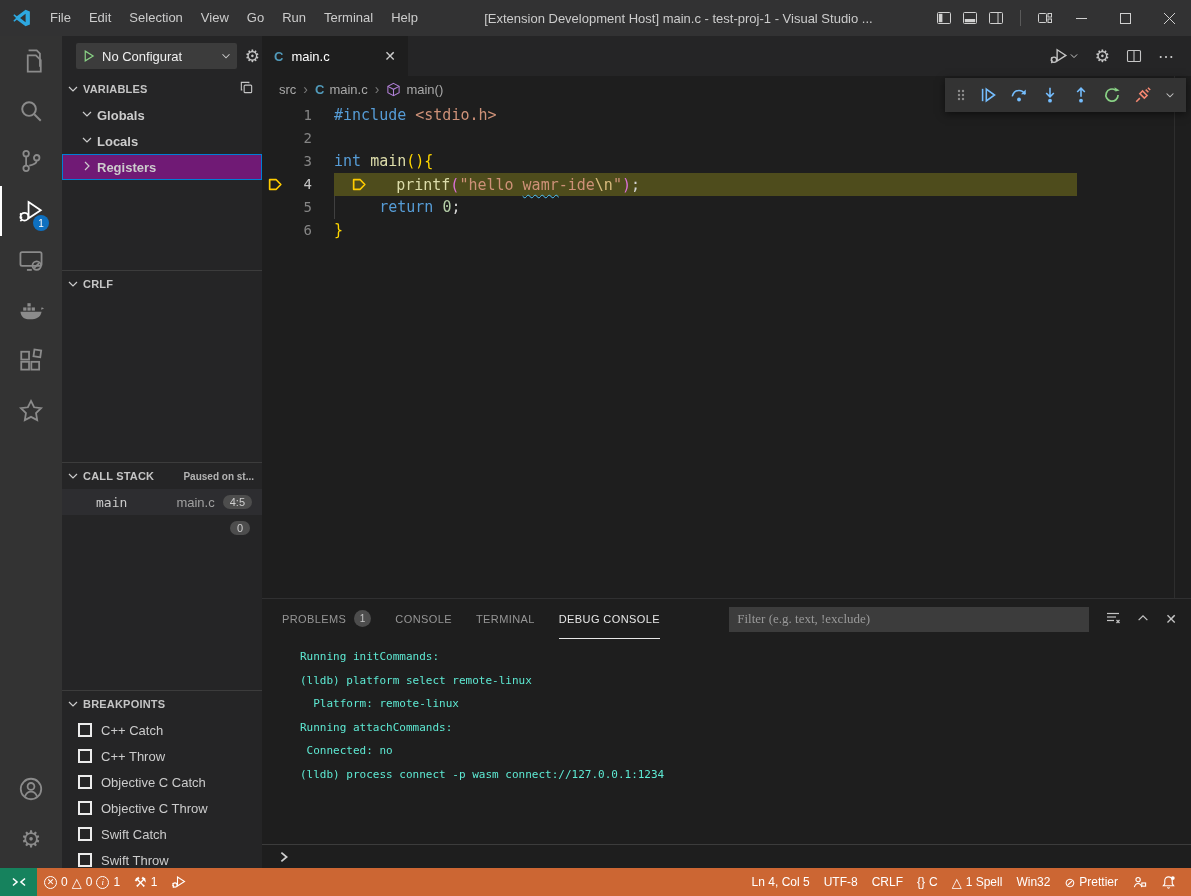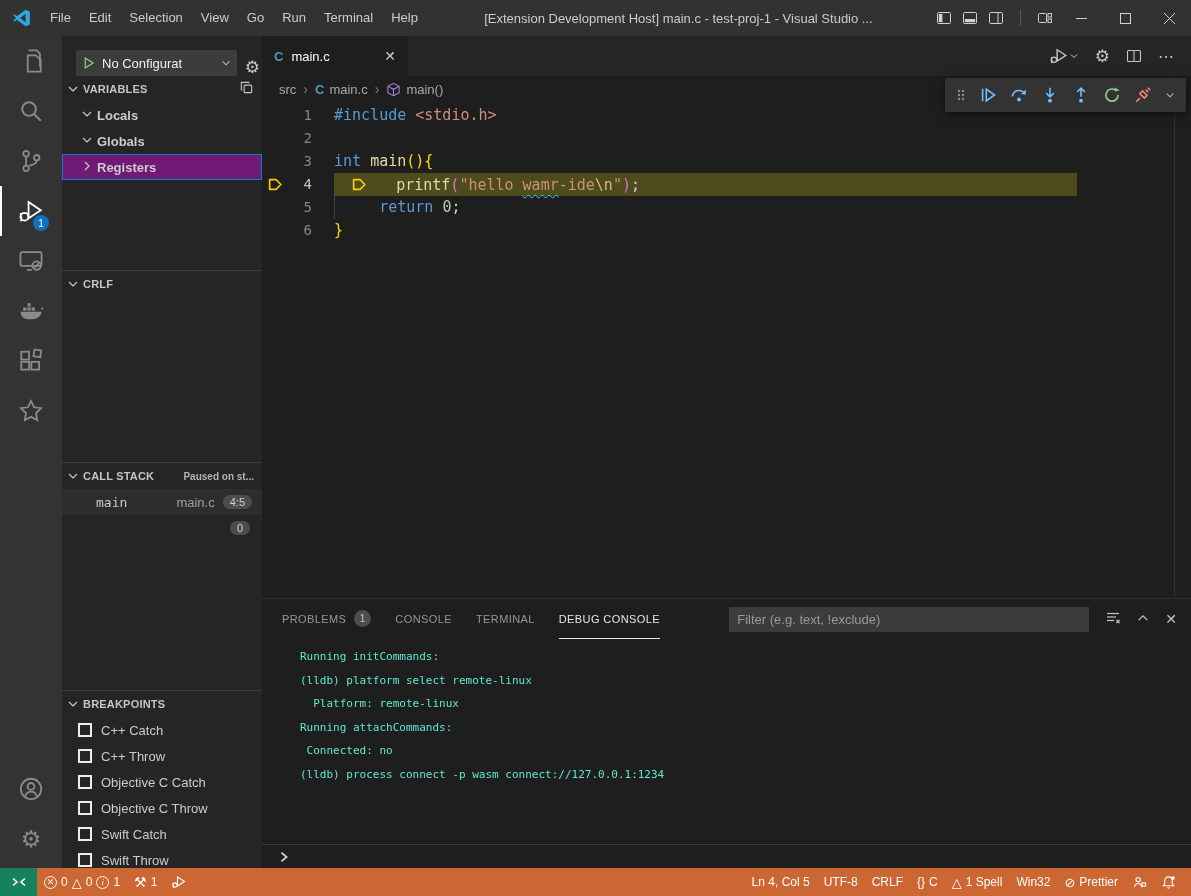--- a/index.html
+++ b/index.html
@@ -23,21 +23,21 @@
   
   .activitybar{width:62px;background:#333333;display:flex;flex-direction:column;align-items:center;flex-shrink:0;}
   .ab-item{width:62px;height:50px;display:flex;align-items:center;justify-content:center;color:#8b8b8b;position:relative;border-left:2px solid transparent;border-right:2px solid transparent;}
   .ab-item.active{color:#ffffff;border-left:2px solid #ffffff;}
   .ab-badge{position:absolute;right:11px;bottom:5px;background:#0e70c0;color:#fff;border-radius:10px;min-width:16px;height:16px;font-size:10px;display:flex;align-items:center;justify-content:center;padding:0 4px;}
   .ab-bottom{margin-top:auto;display:flex;flex-direction:column;align-items:center;padding-bottom:4px;}
   .gear-glyph{font-family:"DejaVu Sans",sans-serif;font-size:23px;line-height:1;}
 
   
   .sidebar{width:200px;background:#252526;display:flex;flex-direction:column;flex-shrink:0;overflow:hidden;}
-  .sb-toprow{height:40px;display:flex;align-items:flex-end;padding:0 2px 0 14px;gap:8px;flex-shrink:0;}
+  .sb-toprow{height:40px;display:flex;align-items:center;padding:0 2px 0 14px;gap:8px;flex-shrink:0;}
   .config-dd{flex:1;height:26px;background:#3c3c3c;border-radius:2px;display:flex;align-items:center;padding:0 4px 0 7px;gap:7px;color:#f0f0f0;}
   .config-dd .lbl{flex:1;white-space:nowrap;overflow:hidden;}
   .section{display:flex;flex-direction:column;overflow:hidden;border-top:1px solid #3c3c3c;}
   .section.first{border-top:none;}
   .sec-header{height:26px;display:flex;align-items:center;gap:2px;padding:0 8px 0 3px;flex-shrink:0;}
   .sec-title{font-size:11px;font-weight:bold;color:#c5c5c5;letter-spacing:.2px;}
   .sec-status{margin-left:auto;font-size:10px;font-weight:bold;color:#b3b3b3;white-space:nowrap;}
   .sec-vars{height:194px;}
   .sec-watch{height:192px;}
   .sec-stack{height:228px;}
@@ -85,21 +85,21 @@
   
   .debug-toolbar{position:absolute;top:42px;right:5px;height:34px;background:#333333;box-shadow:0 2px 8px rgba(0,0,0,.55);display:flex;align-items:center;gap:9px;padding:0 9px;z-index:5;}
   .dtb{display:flex;align-items:center;justify-content:center;width:22px;height:26px;}
 
   
   .panel{height:270px;border-top:1px solid #303031;display:flex;flex-direction:column;flex-shrink:0;background:#1e1e1e;}
   .panel-header{height:40px;display:flex;align-items:center;padding:0 14px 0 20px;flex-shrink:0;}
   .panel-tab{margin-right:24px;font-size:11px;letter-spacing:.4px;color:#969696;height:40px;display:flex;align-items:center;gap:8px;border-bottom:1px solid transparent;}
   .panel-tab.active{color:#e7e7e7;border-bottom:1px solid #e7e7e7;}
   .panel-badge{background:#4d4d4d;color:#c7c7c7;border-radius:50%;width:17px;height:17px;font-size:10px;display:flex;align-items:center;justify-content:center;}
-  .filter-input{margin-left:auto;width:360px;height:25px;background:#3c3c3c;border:none;color:#cccccc;font-size:13px;padding:0 8px;font-family:Liberation Sans, sans-serif;}
+  .filter-input{margin-left:auto;width:360px;height:25px;background:#3c3c3c;border:none;color:#cccccc;font-size:13px;padding:0 8px;font-family:Liberation Serif, serif;}
   .filter-input::placeholder{color:#999999;}
   .panel-icons{display:flex;align-items:center;gap:15px;margin-left:16px;color:#c5c5c5;}
   .console{flex:1;font-family:"DejaVu Sans Mono",monospace;font-size:11px;color:#5eead4;padding:6px 0 0 38px;overflow:hidden;}
   .console-line{height:23.5px;line-height:23.5px;white-space:pre;}
   .console-input{height:24px;border-top:1px solid #3c3c3c;display:flex;align-items:center;padding-left:15px;flex-shrink:0;}
 
   
   .statusbar{height:28px;display:flex;align-items:center;background:#cc6633;color:#ffffff;font-size:12px;}
   .sb-remote{width:37px;height:28px;background:#16825d;display:flex;align-items:center;justify-content:center;flex-shrink:0;}
   .sb-item{display:flex;align-items:center;gap:4px;padding:0 7px;height:28px;white-space:nowrap;}
@@ -275,27 +275,27 @@
         <span style="margin-left:auto;"><svg width="15" height="15" viewBox="0 0 16 16" fill="none" stroke="#c5c5c5" stroke-width="1.2">
               <rect x="5.5" y="5.5" width="8" height="8" rx="1"></rect>
               <path d="M3.5 10.5h-1v-8h8v1"></path>
             </svg></span>
       </div>
       <div id="variables-rows">
           <div class="tree-row">
             <span><svg width="16" height="16" viewBox="0 0 16 16">
                 <path d="M4 6l4 4 4-4" fill="none" stroke="#cccccc" stroke-width="1.2"></path>
               </svg></span>
-            <span>Locals</span>
+            <span>Globals</span>
           </div>
           <div class="tree-row">
             <span><svg width="16" height="16" viewBox="0 0 16 16">
                 <path d="M4 6l4 4 4-4" fill="none" stroke="#cccccc" stroke-width="1.2"></path>
               </svg></span>
-            <span>Globals</span>
+            <span>Locals</span>
           </div>
           <div class="tree-row selected">
             <span><svg width="16" height="16" viewBox="0 0 16 16">
                 <path d="M6 4l4 4-4 4" fill="none" stroke="#cccccc" stroke-width="1.2"></path>
               </svg></span>
             <span>Registers</span>
           </div>
         </div>
     </div>
 

